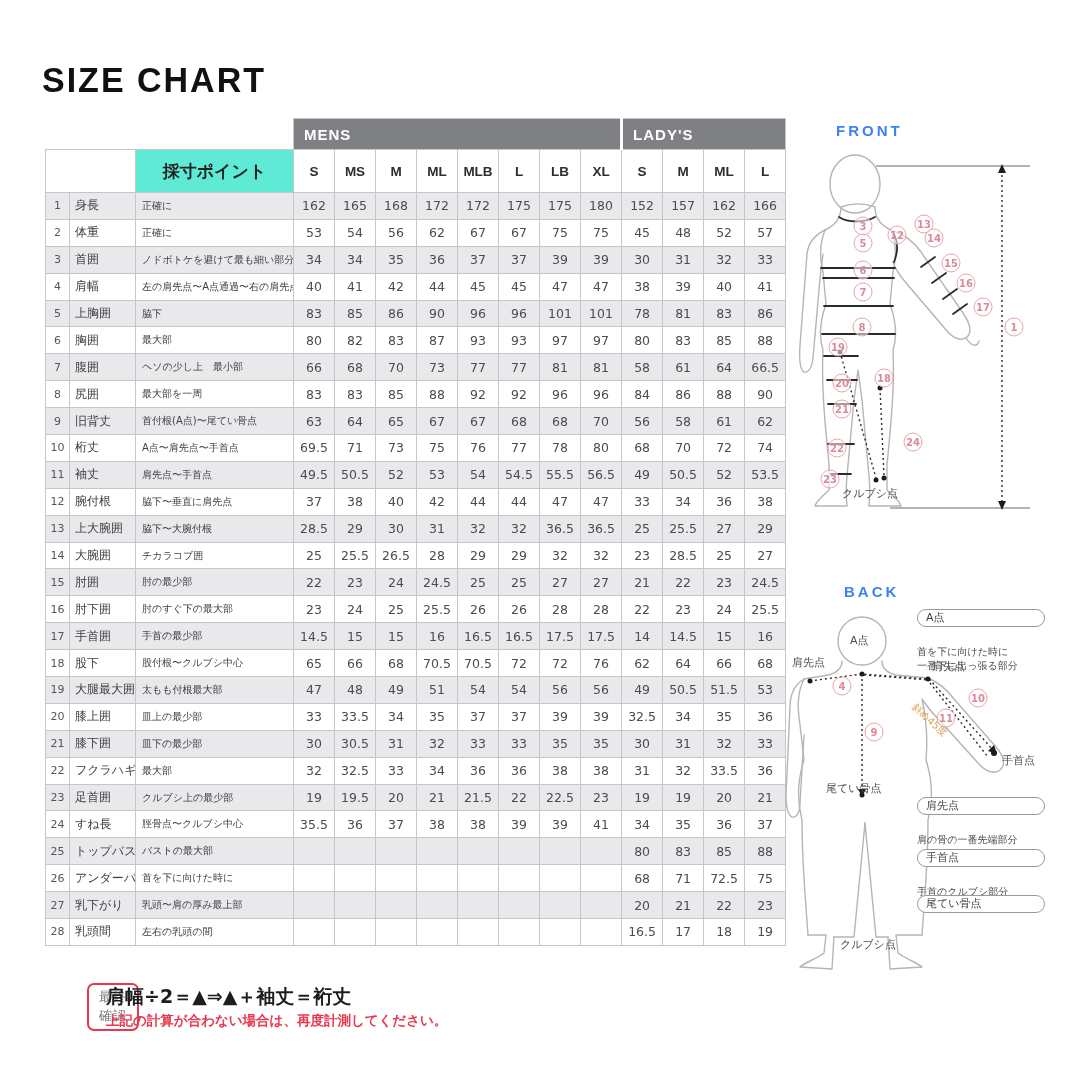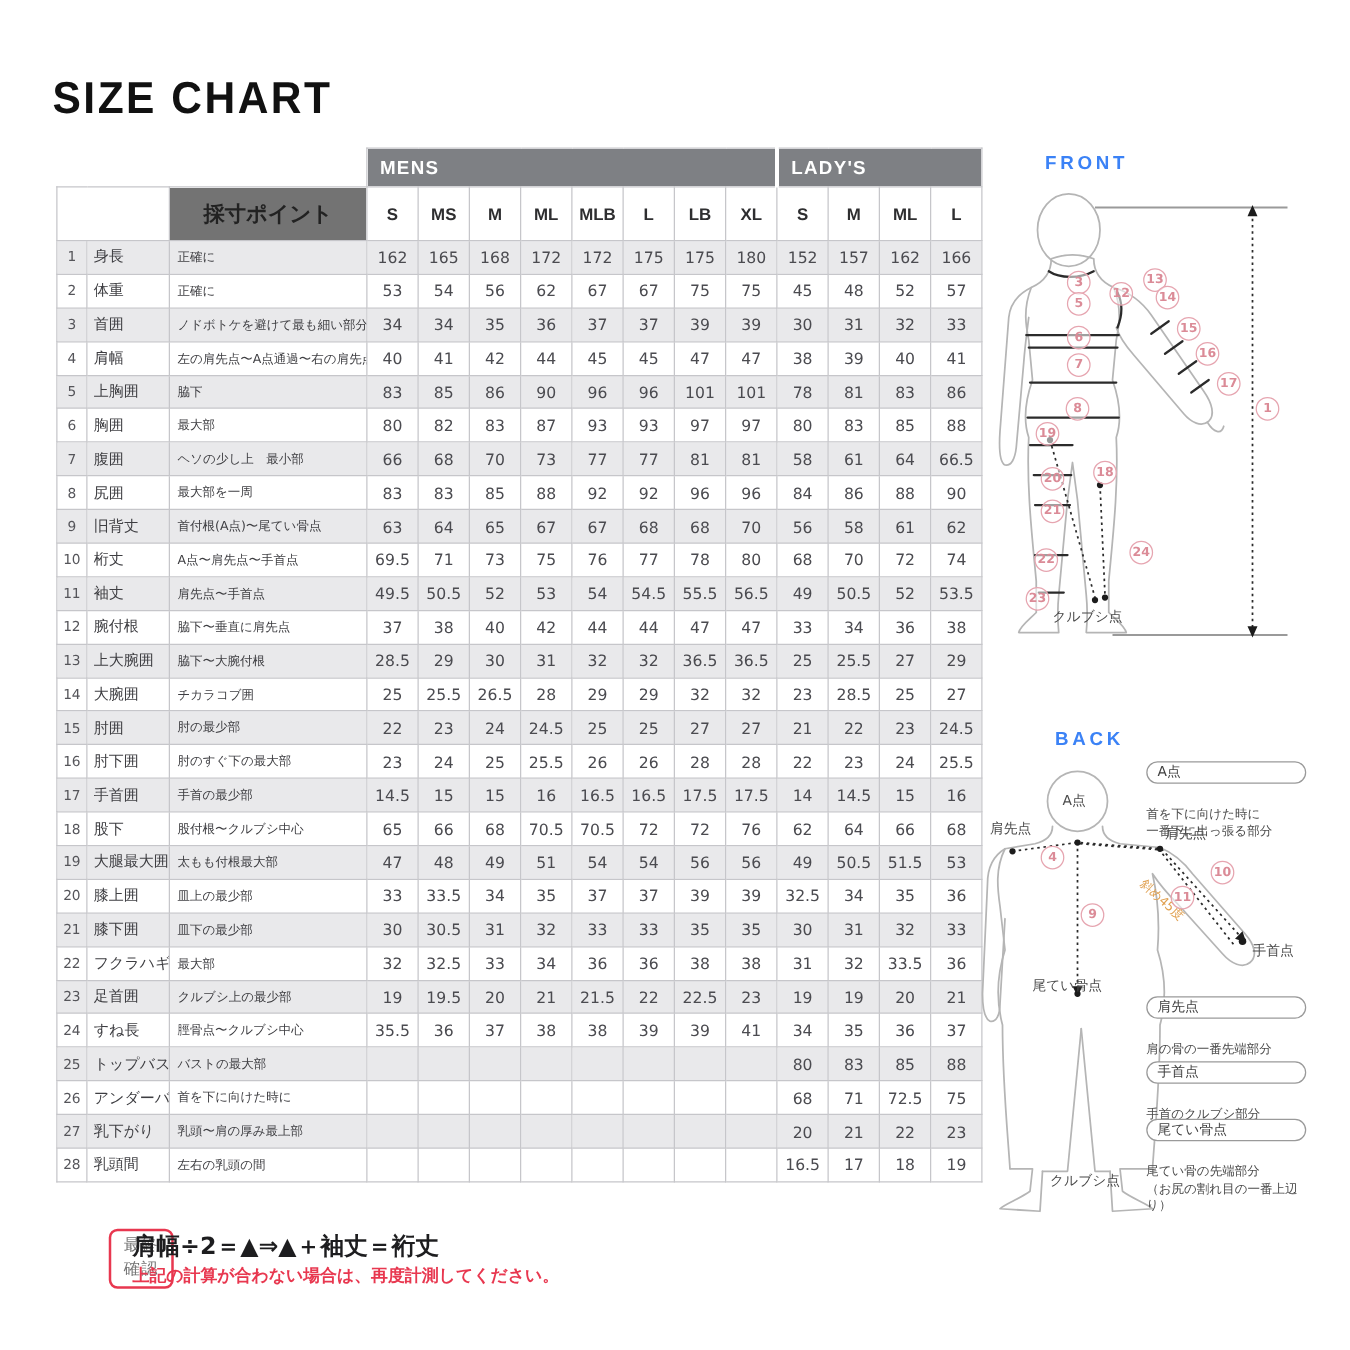--- a/index.html
+++ b/index.html
@@ -12,21 +12,21 @@
   .tbl-wrap{position:absolute;left:45px;top:118px;}
   table{border-collapse:collapse;table-layout:fixed;width:740px;}
   col.c-no{width:24px;} col.c-name{width:66px;} col.c-desc{width:158px;} col.c-val{width:41px;}
   th,td{border:1px solid #c6c6ca;padding:0 2px;overflow:hidden;white-space:nowrap;}
   th.spacer{border:none;background:#fff;}
   th.band{background:#7e8084;color:#fff;text-align:left;padding-left:10px;font-size:15px;
           font-weight:bold;height:30px;letter-spacing:1px;
           font-family:"Liberation Sans","DejaVu Sans",sans-serif;}
   th.band-gap{border-left:3px solid #ffffff;}
   th.corner-empty{background:#fff;height:42px;}
-  th.corner-label{background:#737373;font-size:17px;font-weight:bold;color:#222;text-align:center;}
+  th.corner-label{background:#5eead4;font-size:17px;font-weight:bold;color:#222;text-align:center;}
   th.size-h{background:#fff;font-size:13.5px;font-weight:bold;color:#2e2e30;text-align:center;
             font-family:"Liberation Sans","DejaVu Sans",sans-serif;}
   tbody td{height:25.9px;font-size:12.5px;color:#4b4b50;text-align:center;}
   tbody tr:nth-child(odd) td{background:#e9e9eb;}
   tbody tr:nth-child(even) td{background:#ffffff;}
   td.no{font-size:11px;color:#55555a;}
   td.nm{text-align:left;padding-left:5px;font-size:12px;color:#3e3e42;}
   td.ds{text-align:left;padding-left:6px;font-size:10px;color:#3e3e42;}
   
   .stamp{position:absolute;left:45px;top:983px;width:48px;height:44px;border:2px solid #e8374f;
@@ -691,22 +691,20 @@
     <div class="callout" style="left:137px;top:222px;">
       <div class="co-title">肩先点</div>
       <div class="co-desc">肩の骨の一番先端部分</div>
     </div>
     <div class="callout" style="left:137px;top:274px;">
       <div class="co-title">手首点</div>
       <div class="co-desc">手首のクルブシ部分</div>
     </div>
     <div class="callout" style="left:137px;top:320px;">
       <div class="co-title">尾てい骨点</div>
-      <div class="co-desc">尾てい骨の先端部分
-（お尻の割れ目の一番上辺り）</div>
     </div>
     <div id="back-markers">
         <span class="marker" style="left: 62px; top: 111px;">4</span>
         <span class="marker" style="left: 94px; top: 157px;">9</span>
         <span class="marker" style="left: 166px; top: 143px;">11</span>
         <span class="marker" style="left: 198px; top: 123px;">10</span>
       </div>
   </div>
 
 </div>

